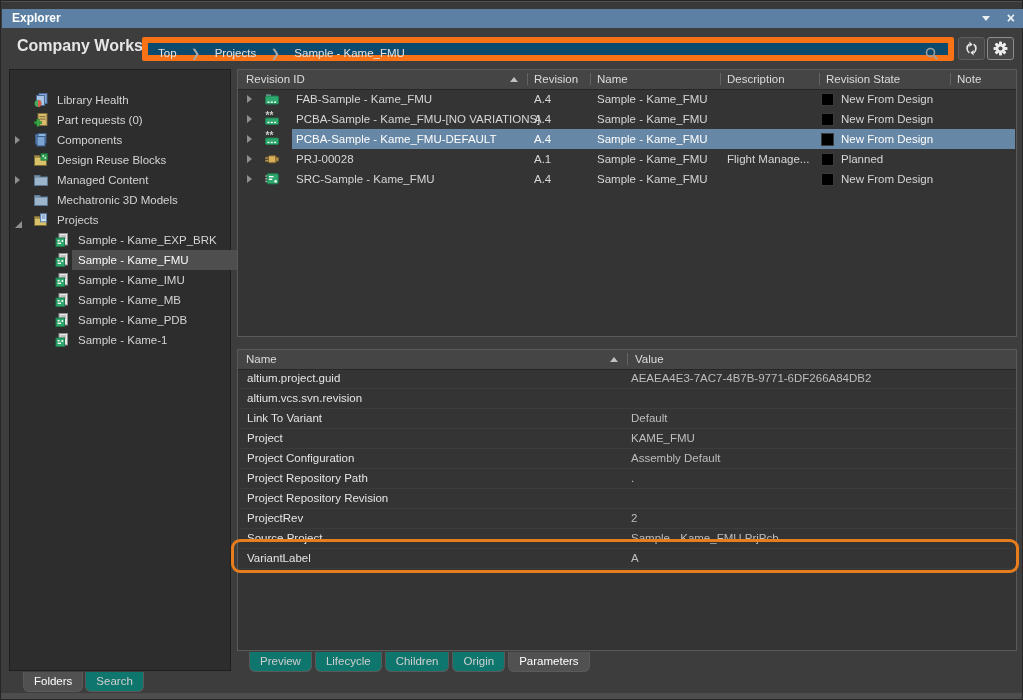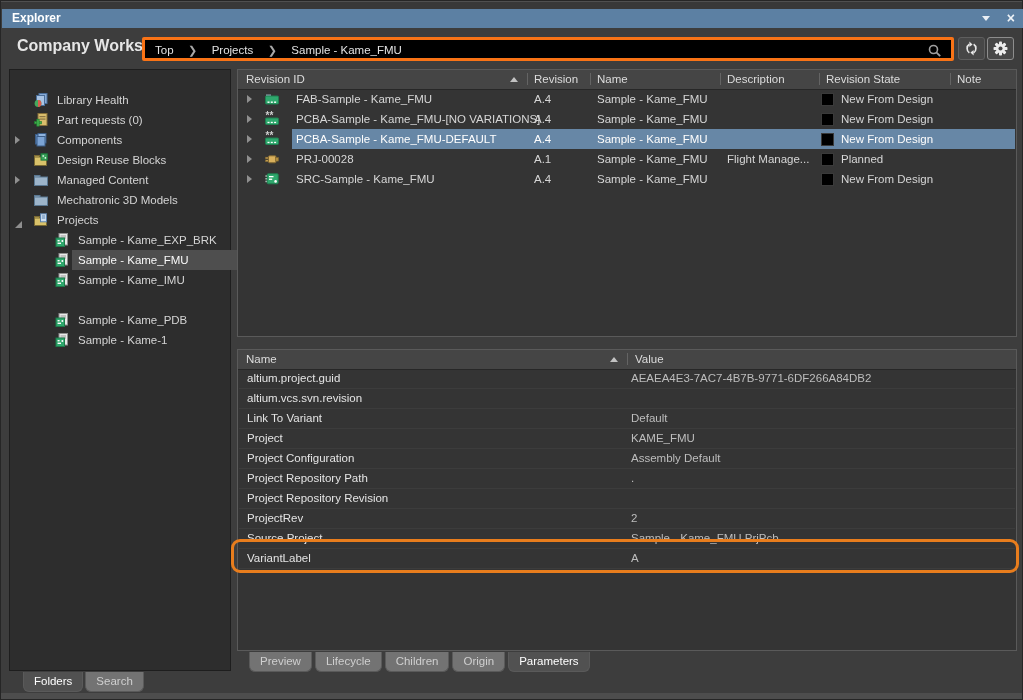--- a/index.html
+++ b/index.html
@@ -11,21 +11,21 @@
   .top-strip{position:absolute;left:0;top:0;width:100%;height:8px;background:#383838;border-top:1px solid #4f4f4f;box-sizing:border-box;}
   
   .titlebar{position:absolute;left:1px;top:8px;width:1021px;height:19px;background:#5c80a3;}
   .titlebar .title{position:absolute;left:10px;top:0;line-height:19px;font-size:12px;font-weight:bold;color:#fff;}
   .tb-collapse{position:absolute;right:33px;top:7px;width:0;height:0;border-left:4px solid transparent;border-right:4px solid transparent;border-top:5px solid #e9eef4;cursor:pointer;}
   .tb-close{position:absolute;right:8px;top:0;line-height:18px;font-size:14px;font-weight:bold;color:#eef2f7;cursor:pointer;}
   
   .toolbar{position:absolute;left:0;top:27px;width:100%;height:35px;}
   .ws-btn{position:absolute;left:16px;top:6px;height:23px;line-height:23px;font-size:16px;font-weight:bold;color:#e6e6e6;cursor:pointer;}
   .dd-arrow{display:inline-block;width:0;height:0;margin-left:7px;vertical-align:2px;border-left:4px solid transparent;border-right:4px solid transparent;border-top:4px solid #c9c9c9;}
-  .crumbbar{position:absolute;left:141px;top:9px;width:812px;height:24px;background:#000000;border:3px solid #f97316;border-radius:2px;box-sizing:border-box;}
+  .crumbbar{position:absolute;left:141px;top:9px;width:812px;height:24px;background:#0c4a6e;border:6px solid #f97316;border-radius:2px;box-sizing:border-box;}
   .crumb{display:inline-block;line-height:21px;font-size:11.5px;color:#e2e2e2;margin-left:10px;cursor:pointer;}
   .crumb:first-child{margin-left:10px;}
   .chev{display:inline-block;line-height:21px;font-size:11px;font-weight:bold;color:#a8a8a8;margin-left:10px;}
   .search-btn{position:absolute;right:8px;top:3px;width:16px;height:16px;cursor:pointer;}
   .tool-btn{position:absolute;top:9px;width:27px;height:23px;background:#474747;border:1px solid #5e5e5e;border-radius:3px;box-sizing:border-box;cursor:pointer;text-align:center;}
   .tool-btn svg{margin-top:3px;}
   .btn-sync{left:957px;}
   .btn-gear{left:986px;border-color:#8d8d8d;}
   
   .sidebar{position:absolute;left:8px;top:68px;width:222px;height:602px;background:#2d2d2d;border:1px solid #1e1e1e;box-sizing:border-box;}
@@ -36,21 +36,21 @@
   .tree-sel{position:absolute;left:62px;right:1px;top:0;height:20px;background:#4e4e4e;}
   .expander{position:absolute;left:5px;top:6px;width:0;height:0;border-top:4px solid transparent;border-bottom:4px solid transparent;border-left:5px solid #8f8f8f;}
   .expander-open{position:absolute;left:3px;top:5px;width:10px;height:10px;}
   .t-icon{position:absolute;left:23px;top:2px;width:16px;height:16px;}
   .t-label{position:absolute;left:47px;top:0;line-height:20px;font-size:11.5px;color:#d4d4d4;white-space:nowrap;}
   .child .t-icon{left:44px;}
   .child .t-label{left:68px;}
   .child.selected .t-label{color:#fafafa;}
   
   .sb-tabs{position:absolute;left:22px;top:671px;height:21px;display:flex;gap:2px;}
-  .tab{height:20px;line-height:19px;padding:0 10px;font-size:11.5px;color:#cfcfcf;background:#737373;border:1px solid #5a5a5a;border-top:none;border-radius:0 0 6px 6px;box-sizing:border-box;cursor:pointer;}
+  .tab{height:20px;line-height:19px;padding:0 10px;font-size:11.5px;color:#cfcfcf;background:#0f766e;border:1px solid #5a5a5a;border-top:none;border-radius:0 0 6px 6px;box-sizing:border-box;cursor:pointer;}
   .tab.sel{background:#515151;color:#fff;}
   
   .panel{position:absolute;background:#343434;border:1px solid #5a5a5a;box-sizing:border-box;}
   .rev-panel{left:236px;top:68px;width:780px;height:268px;}
   .param-panel{left:236px;top:348px;width:780px;height:302px;}
   .grid-header{position:absolute;left:0;top:0;right:0;height:19px;background:#454545;border-bottom:1px solid #272727;cursor:pointer;}
   .hcell{position:absolute;top:0;line-height:18px;font-size:11.5px;color:#dcdcdc;white-space:nowrap;}
   .hsep{position:absolute;top:3px;width:1px;height:12px;background:#646464;}
   .sort-up{position:absolute;top:7px;width:0;height:0;border-left:4px solid transparent;border-right:4px solid transparent;border-bottom:5px solid #c2c2c2;}
   .grid-row{position:absolute;left:1px;right:1px;height:20px;cursor:pointer;}
@@ -219,20 +219,32 @@
             <rect x="5" y="1.5" width="8.5" height="11.5" fill="#e9e9e9" stroke="#8f8f8f"></rect>
             <rect x="6.5" y="3.5" width="5.5" height="1" fill="#9a9a9a"></rect>
             <rect x="6.5" y="5.5" width="5.5" height="1" fill="#9a9a9a"></rect>
             <rect x="2" y="6" width="8.5" height="8.5" fill="#2fa86d" stroke="#1d7a4b"></rect>
             <rect x="3.6" y="8" width="2" height="1.4" fill="#fff"></rect>
             <rect x="3.6" y="10.6" width="3.4" height="1.4" fill="#fff"></rect>
             <circle cx="8.4" cy="9" r="1" fill="#fff"></circle>
           </svg></span>
       <span class="t-label">Sample - Kame_IMU</span>
     </div>
+    <div class="tree-row child" style="top:220px">
+      <span class="t-icon"><svg width="16" height="16" viewBox="0 0 16 16">
+            <rect x="5" y="1.5" width="8.5" height="11.5" fill="#e9e9e9" stroke="#8f8f8f"></rect>
+            <rect x="6.5" y="3.5" width="5.5" height="1" fill="#9a9a9a"></rect>
+            <rect x="6.5" y="5.5" width="5.5" height="1" fill="#9a9a9a"></rect>
+            <rect x="2" y="6" width="8.5" height="8.5" fill="#2fa86d" stroke="#1d7a4b"></rect>
+            <rect x="3.6" y="8" width="2" height="1.4" fill="#fff"></rect>
+            <rect x="3.6" y="10.6" width="3.4" height="1.4" fill="#fff"></rect>
+            <circle cx="8.4" cy="9" r="1" fill="#fff"></circle>
+          </svg></span>
+      <span class="t-label">Sample - Kame_MB</span>
+    </div>
     <div class="tree-row child" style="top:240px">
       <span class="t-icon"><svg width="16" height="16" viewBox="0 0 16 16">
             <rect x="5" y="1.5" width="8.5" height="11.5" fill="#e9e9e9" stroke="#8f8f8f"></rect>
             <rect x="6.5" y="3.5" width="5.5" height="1" fill="#9a9a9a"></rect>
             <rect x="6.5" y="5.5" width="5.5" height="1" fill="#9a9a9a"></rect>
             <rect x="2" y="6" width="8.5" height="8.5" fill="#2fa86d" stroke="#1d7a4b"></rect>
             <rect x="3.6" y="8" width="2" height="1.4" fill="#fff"></rect>
             <rect x="3.6" y="10.6" width="3.4" height="1.4" fill="#fff"></rect>
             <circle cx="8.4" cy="9" r="1" fill="#fff"></circle>
           </svg></span>

